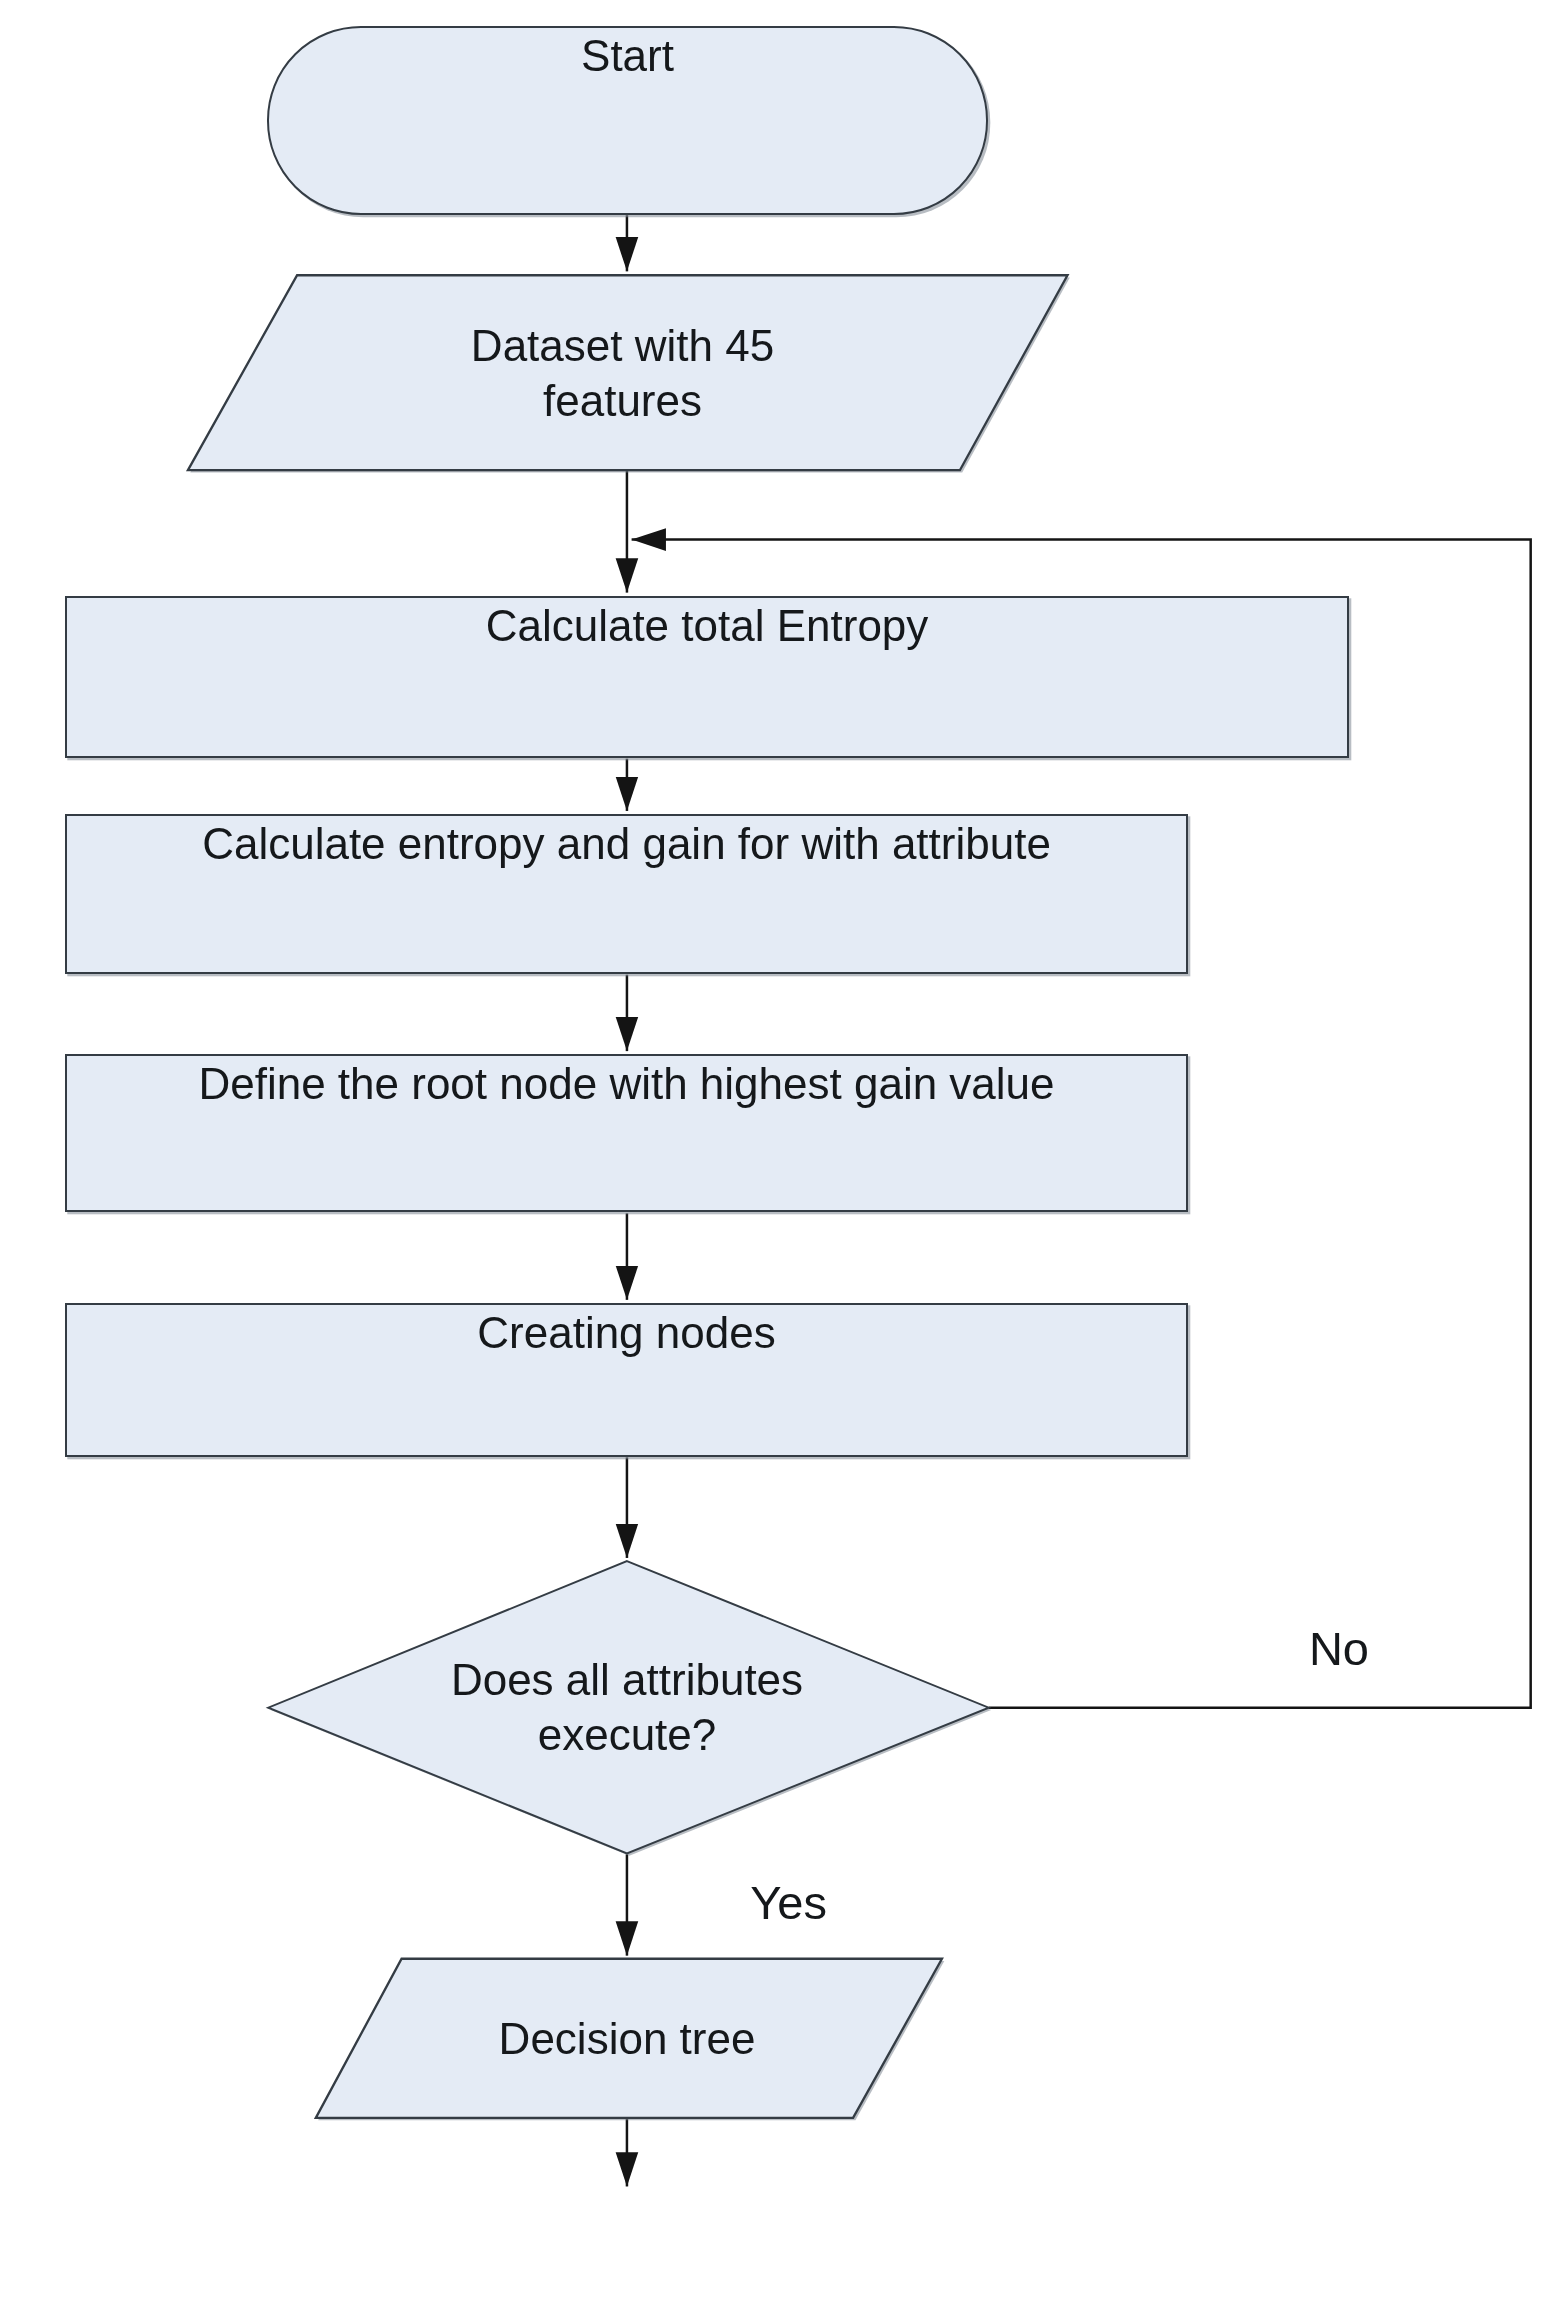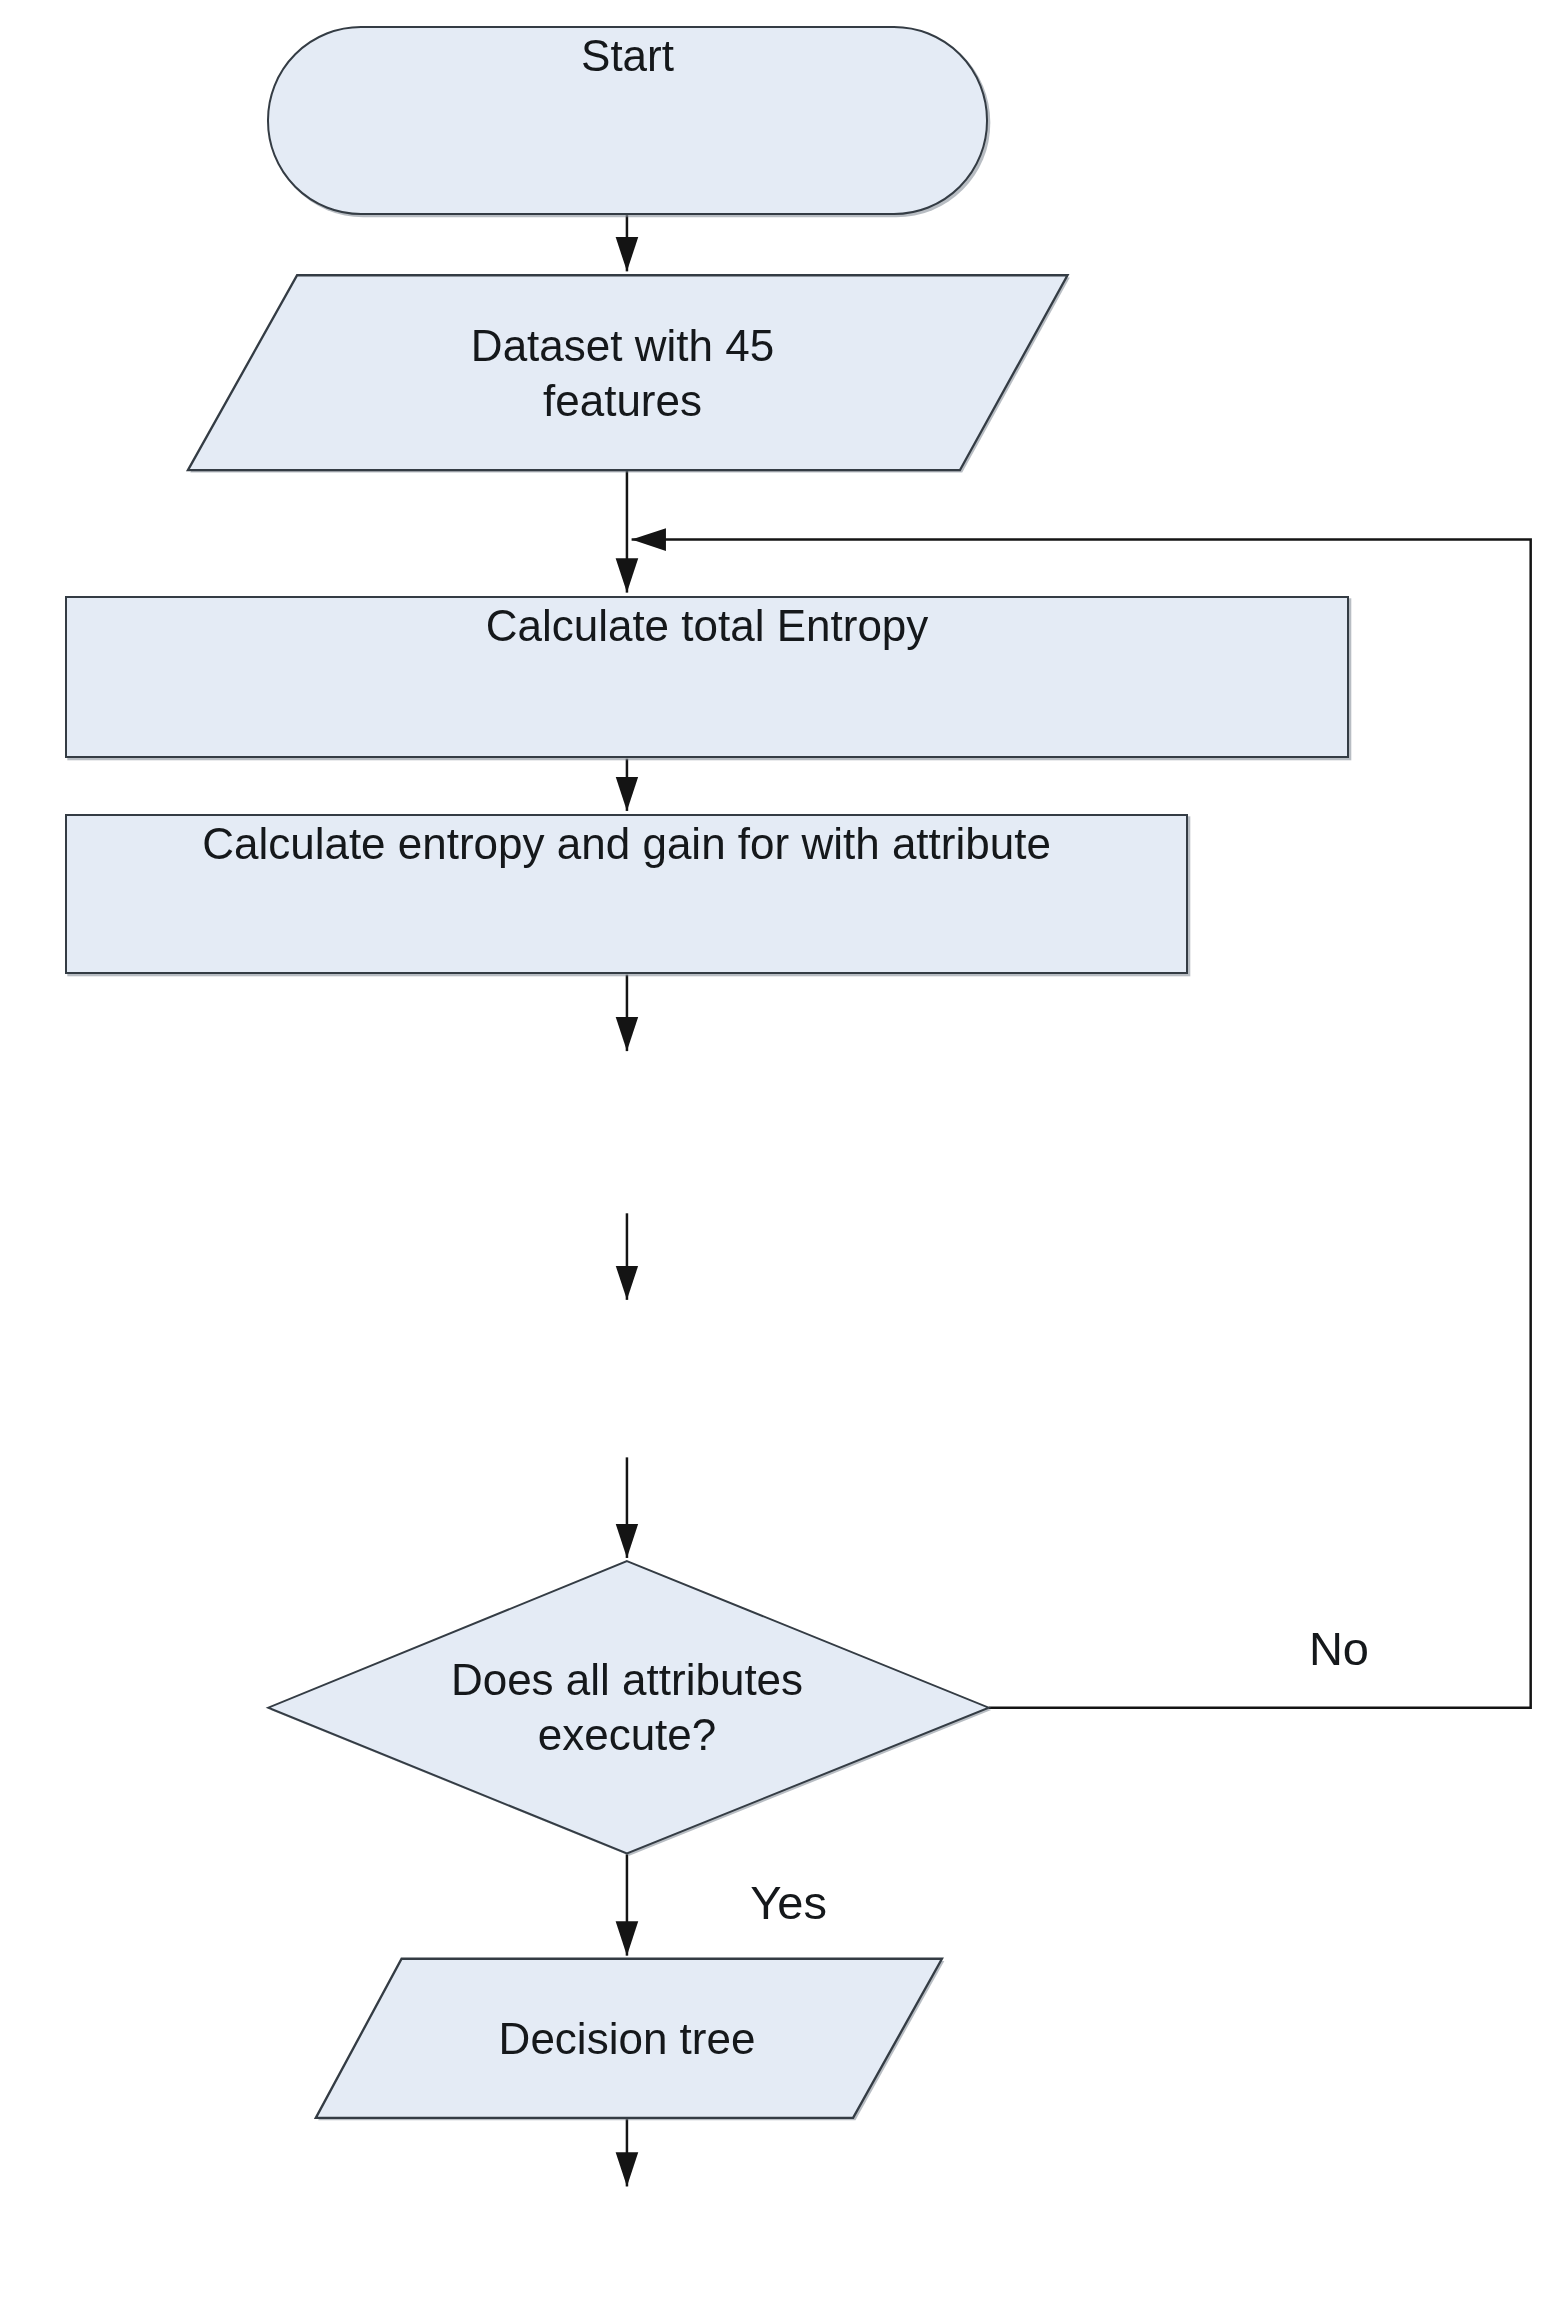--- a/index.html
+++ b/index.html
@@ -104,21 +104,27 @@
   </div>
 
   <div class="node" style="left:65px; top:596px; width:1284px; height:162px;">
     <span>Calculate total Entropy</span>
   </div>
 
   <div class="node" style="left:65px; top:814px; width:1123px; height:160px;">
     <span>Calculate entropy and gain for with attribute</span>
   </div>
 
+  <div class="node" style="left:65px; top:1054px; width:1123px; height:158px;">
+    <span>Define the root node with highest gain value</span>
+  </div>
 
+  <div class="node" style="left:65px; top:1303px; width:1123px; height:154px;">
+    <span>Creating nodes</span>
+  </div>
 
   <div class="label-overlay" style="left:393px; top:1633px; width:468px; height:148px;">
     <span>Does all attributes execute?</span>
   </div>
 
   <div class="edge-label" style="left:1197px; top:1621px; width:172px;">
     <span>No</span>
   </div>
 
   <div class="edge-label" style="left:655px; top:1875px; width:172px;">

